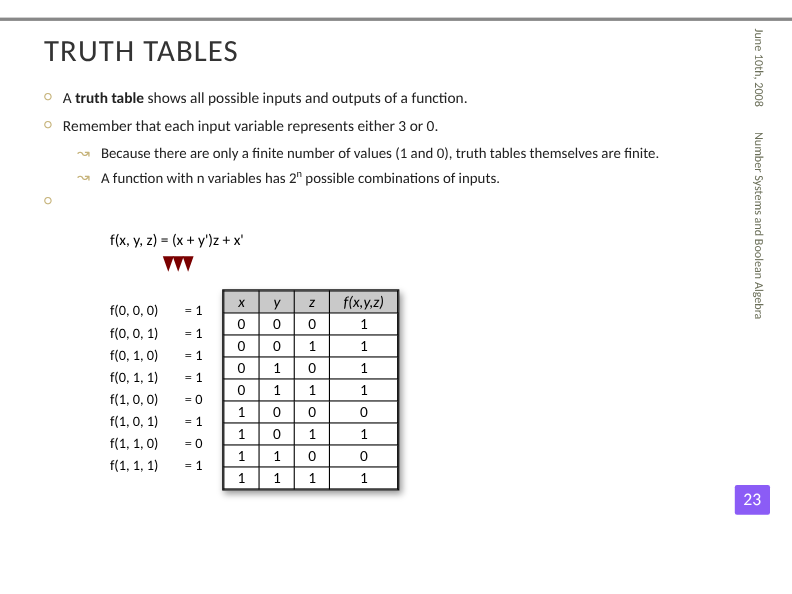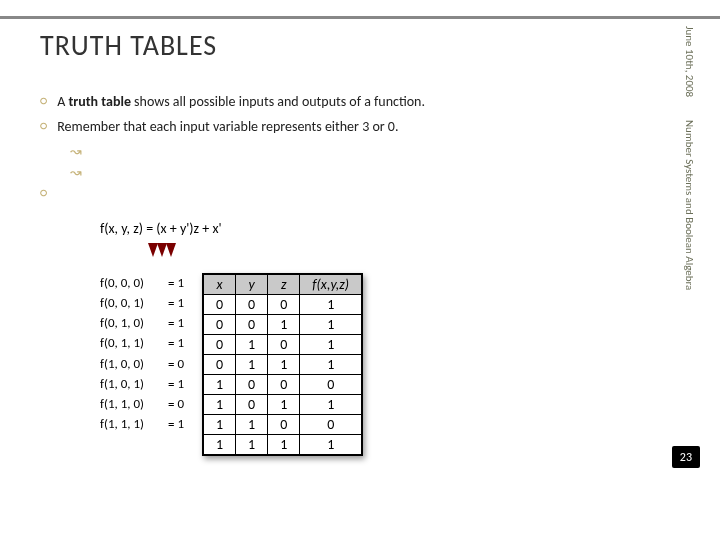--- a/index.html
+++ b/index.html
@@ -1,34 +1,34 @@
 <!DOCTYPE html>
 <html><head>
 <meta charset="utf-8">
 <style>
   * { box-sizing: border-box; margin: 0; padding: 0; }
   html, body { width: 720px; height: 540px; font-family: Calibri, Arial, sans-serif; background: #fff; color: #000; }
   .slide { position: relative; width: 720px; height: 540px; padding: 18px 54px 18px 40px; }
   .topbar { height: 3px; background: #888; position: absolute; top: 16px; left: 0; right: 0; }
-  .title { font-size: 28px; letter-spacing: 1px; color: #333; margin-top: 10px; margin-bottom: 30px; font-weight: 400; }
+  .title { font-size: 28px; letter-spacing: 1px; color: #333; margin-top: 10px; margin-bottom: 18px; font-weight: 400; }
   .side-right { position: absolute; right: 24px; top: 26px; writing-mode: vertical-rl; font-size: 11px; color: #6b6f59; }
   .side-right2 { position: absolute; right: 24px; top: 120px; writing-mode: vertical-rl; font-size: 11px; color: #6b6f59; }
-  .pagenum { position: absolute; right: 20px; bottom: 72px; background: #000000; color: #fff; font-size: 12px; padding: 4px 8px; border-radius: 2px; }
+  .pagenum { position: absolute; right: 20px; bottom: 72px; background: #8b5cf6; color: #fff; font-size: 16px; padding: 4px 8px; border-radius: 2px; }
   .bullets { font-size: 14px; color: #222; }
   .b1 { display: flex; gap: 10px; margin-bottom: 8px; }
   .b1 .mark { color: #c6b37a; font-size: 13px; }
   .b2 { display: flex; gap: 10px; margin-left: 30px; margin-bottom: 4px; font-size: 13.5px; }
   .b2 .mark { color: #c6b37a; font-size: 14px; }
   .eq-header { margin: 20px 0 6px 60px; font-size: 14px; }
   .arrows { margin-left: 120px; height: 26px; position: relative; }
   .arrow { position: absolute; width: 0; height: 0; border-left: 5px solid transparent; border-right: 5px solid transparent; border-top: 14px solid #7a0000; }
   .arrow.a1 { left: -12px; }
   .arrow.a2 { left: -3px; }
   .arrow.a3 { left: 6px; }
-  .lower { display: flex; gap: 18px; align-items: flex-start; margin-top: 4px; }
+  .lower { display: flex; gap: 18px; align-items: center; margin-top: 4px; }
   .evalblock { display: flex; gap: 24px; margin-left: 60px; font-size: 13px; line-height: 1.55; }
   .col { white-space: pre; }
   .tt-wrap { box-shadow: 2px 3px 6px rgba(0,0,0,0.4); border: 1px solid #000; }
   table.tt { border-collapse: collapse; font-size: 14px; }
   table.tt th, table.tt td { border: 1px solid #000; padding: 1px 12px; text-align: center; }
   table.tt th { background: #c9c9c9; font-style: italic; font-weight: 400; }
   .bold { font-weight: 700; text-align: right; }
   sup { font-size: 0.7em; }
 </style>
 </head>
@@ -48,23 +48,27 @@
       <span>
         <span>A </span><span class="bold">truth table</span><span> shows all possible inputs and outputs of a function.</span>
       </span>
     </div>
     <div class="b1">
       <span class="mark">○</span>
       <span>Remember that each input variable represents either 3 or 0.</span>
     </div>
     <div class="b2">
       <span class="mark">↝</span>
+      <span>Because there are only a finite number of values (1 and 0), truth tables themselves are finite.</span>
     </div>
     <div class="b2">
       <span class="mark">↝</span>
+      <span>
+        <span>A function with n variables has 2</span><sup>n</sup><span> possible combinations of inputs.</span>
+      </span>
     </div>
     <div class="b1">
       <span class="mark">○</span>
     </div>
   </div>
 
   <div class="eq-header">f(x, y, z) = (x + y')z + x'</div>
   <div class="arrows">
     <div class="arrow a1"></div>
     <div class="arrow a2"></div>

